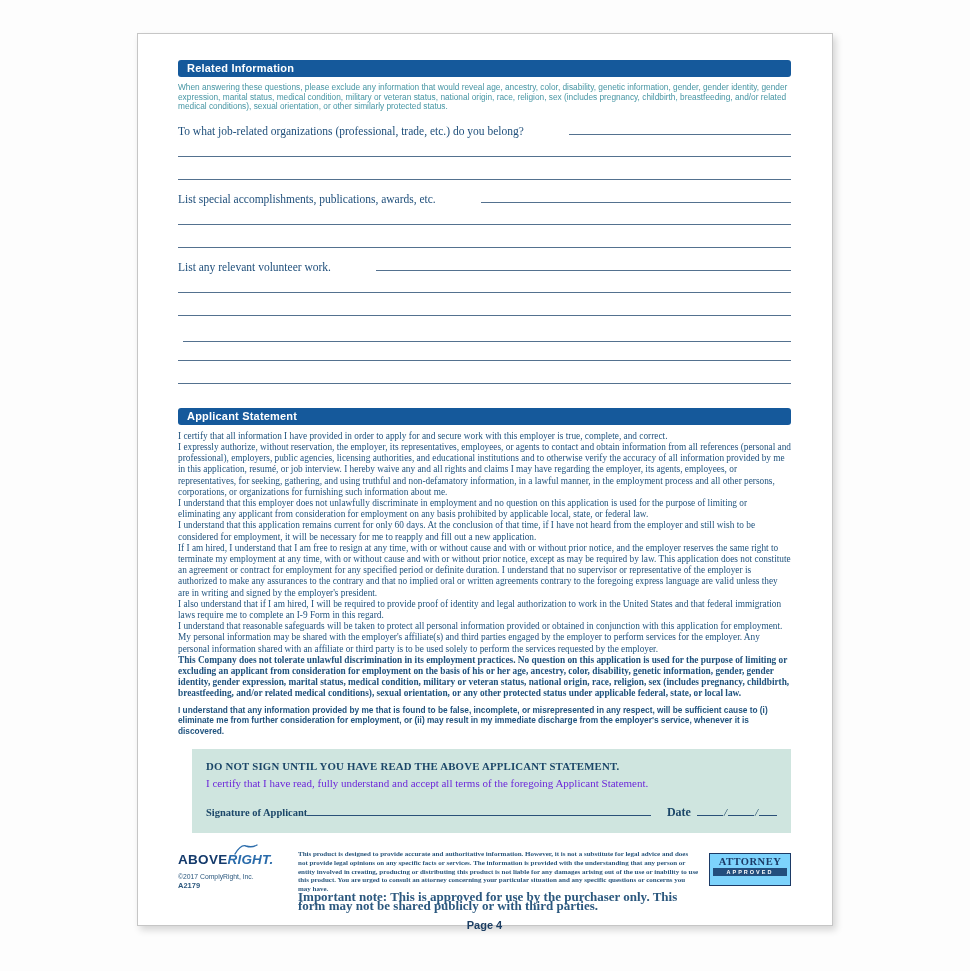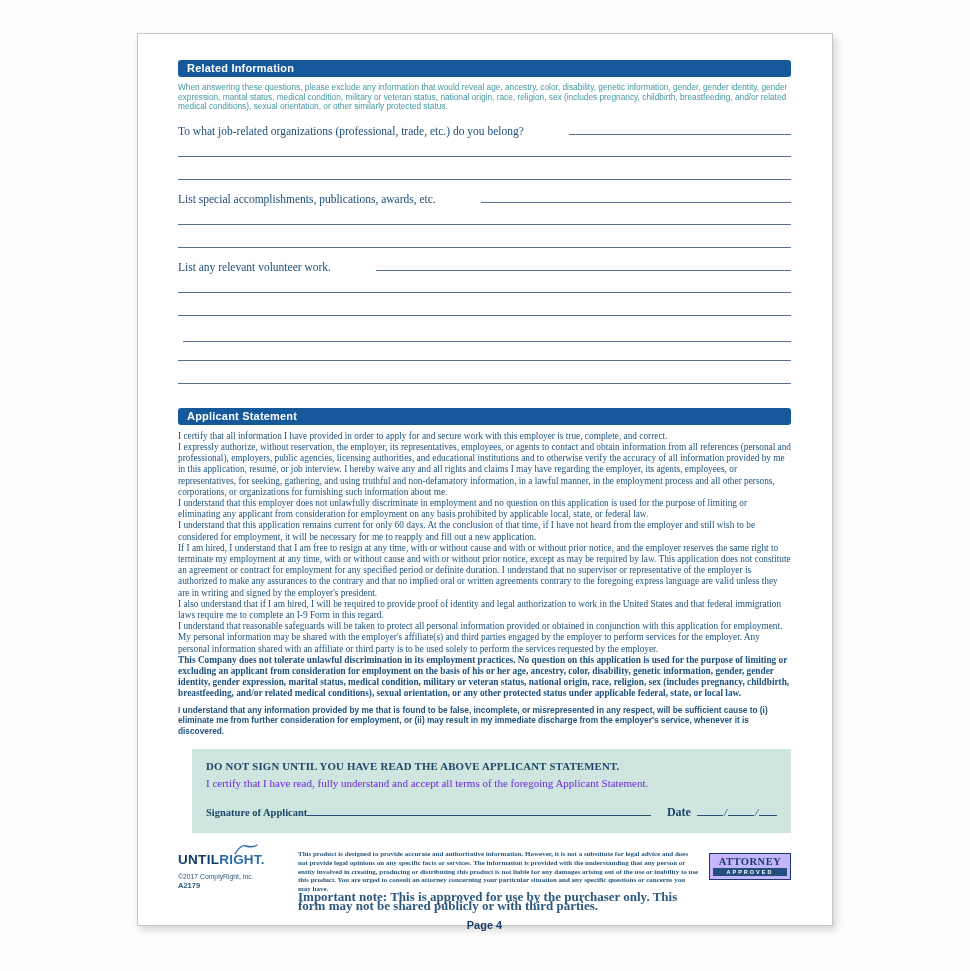--- a/index.html
+++ b/index.html
@@ -51,32 +51,32 @@
   .sig-line { flex:1; border-bottom:1px solid #2a5078; height:11px; }
   .date-label { font-size:12px; font-weight:bold; margin-left:16px; margin-right:6px; white-space:nowrap; }
   .date-line { display:inline-block; border-bottom:1px solid #2a5078; height:11px; }
   .date-line.w1 { width:26px; } .date-line.w2 { width:26px; } .date-line.w3 { width:18px; }
   .date-slash { font-size:11px; font-style:italic; margin:0 1px; }
 
   .footer { display:flex; margin-top:17px; align-items:flex-start; }
   .brand { width:112px; flex:0 0 112px; }
   .brand-line { position:relative; white-space:nowrap; font-family:"Liberation Sans", sans-serif; }
   .brand-comply { font-weight:800; font-size:13.5px; color:#143a6b; letter-spacing:.3px; }
-  .brand-right { font-weight:bold; font-size:13.5px; color:#2b6cab; letter-spacing:.2px; }
+  .brand-right { font-weight:bold; font-style:italic; font-size:13.5px; color:#2b6cab; letter-spacing:.2px; }
   .brand-swoosh { position:absolute; left:56px; top:-7px; }
   .brand-copy { font-family:"Liberation Sans", sans-serif; font-size:6.8px; color:#2c587e; margin-top:5px; }
   .brand-sku  { font-family:"Liberation Sans", sans-serif; font-size:7.5px; font-weight:bold; color:#2c587e; margin-top:1px; }
 
   .legal { flex:1; padding:0 10px 0 8px; color:#2c587e;font-weight:bold; }
   .legal .disc { font-size:7px; line-height:8.6px; }
   .legal .note { font-size:13px; line-height:8.6px; margin-top:0; }
 
   .badge { flex:0 0 82px; width:82px; margin-top:3px; }
   .badge-box {
-    border:1.5px solid #1b3a66; background:#c4b5fd; padding:2px 3px 3px 3px; text-align:center;
+    border:1.5px solid #1b3a66; background:#7dd3fc; padding:2px 3px 9px 3px; text-align:center;
   }
   .badge-top { font-size:10.5px; font-weight:bold; color:#1b3a66; letter-spacing:.5px;
     font-family:"Liberation Serif", serif; line-height:11px; }
   .badge-bar { background:#234e7d; color:#fff; font-family:"Liberation Sans", sans-serif;
     font-size:5.5px; font-weight:bold; letter-spacing:2px; line-height:8px; margin-top:1px; }
 
   .page-num {
     text-align:center; font-family:Liberation Sans, sans-serif;
     font-weight:bold; font-size:11px; color:#1c3e63; margin-top:8px;
   }
@@ -147,21 +147,21 @@
           <span class="date-slash">/</span>
           <span class="date-line w2"></span>
           <span class="date-slash">/</span>
           <span class="date-line w3"></span>
         </div>
       </div>
 
       <div class="footer">
         <div class="brand">
           <div class="brand-line">
-            <span class="brand-comply">UNTIL</span><span class="brand-right">RIGHT.</span>
+            <span class="brand-comply">ABOVE</span><span class="brand-right">RIGHT.</span>
             <svg class="brand-swoosh" width="24" height="12" viewBox="0 0 24 12">
               <path d="M1,11 Q7,1 12,3 Q18,5 23,2" fill="none" stroke="#2b6cab" stroke-width="1.4" stroke-linecap="round"></path>
             </svg>
           </div>
           <div class="brand-copy">©2017 ComplyRight, Inc.</div>
           <div class="brand-sku">A2179</div>
         </div>
         <div class="legal">
           <div class="disc">This product is designed to provide accurate and authoritative information. However, it is not a substitute for legal advice and does not provide legal opinions on any specific facts or services. The information is provided with the understanding that any person or entity involved in creating, producing or distributing this product is not liable for any damages arising out of the use or inability to use this product. You are urged to consult an attorney concerning your particular situation and any specific questions or concerns you may have.</div>
           <div class="note">Important note: This is approved for use by the purchaser only. This form may not be shared publicly or with third parties.</div>

